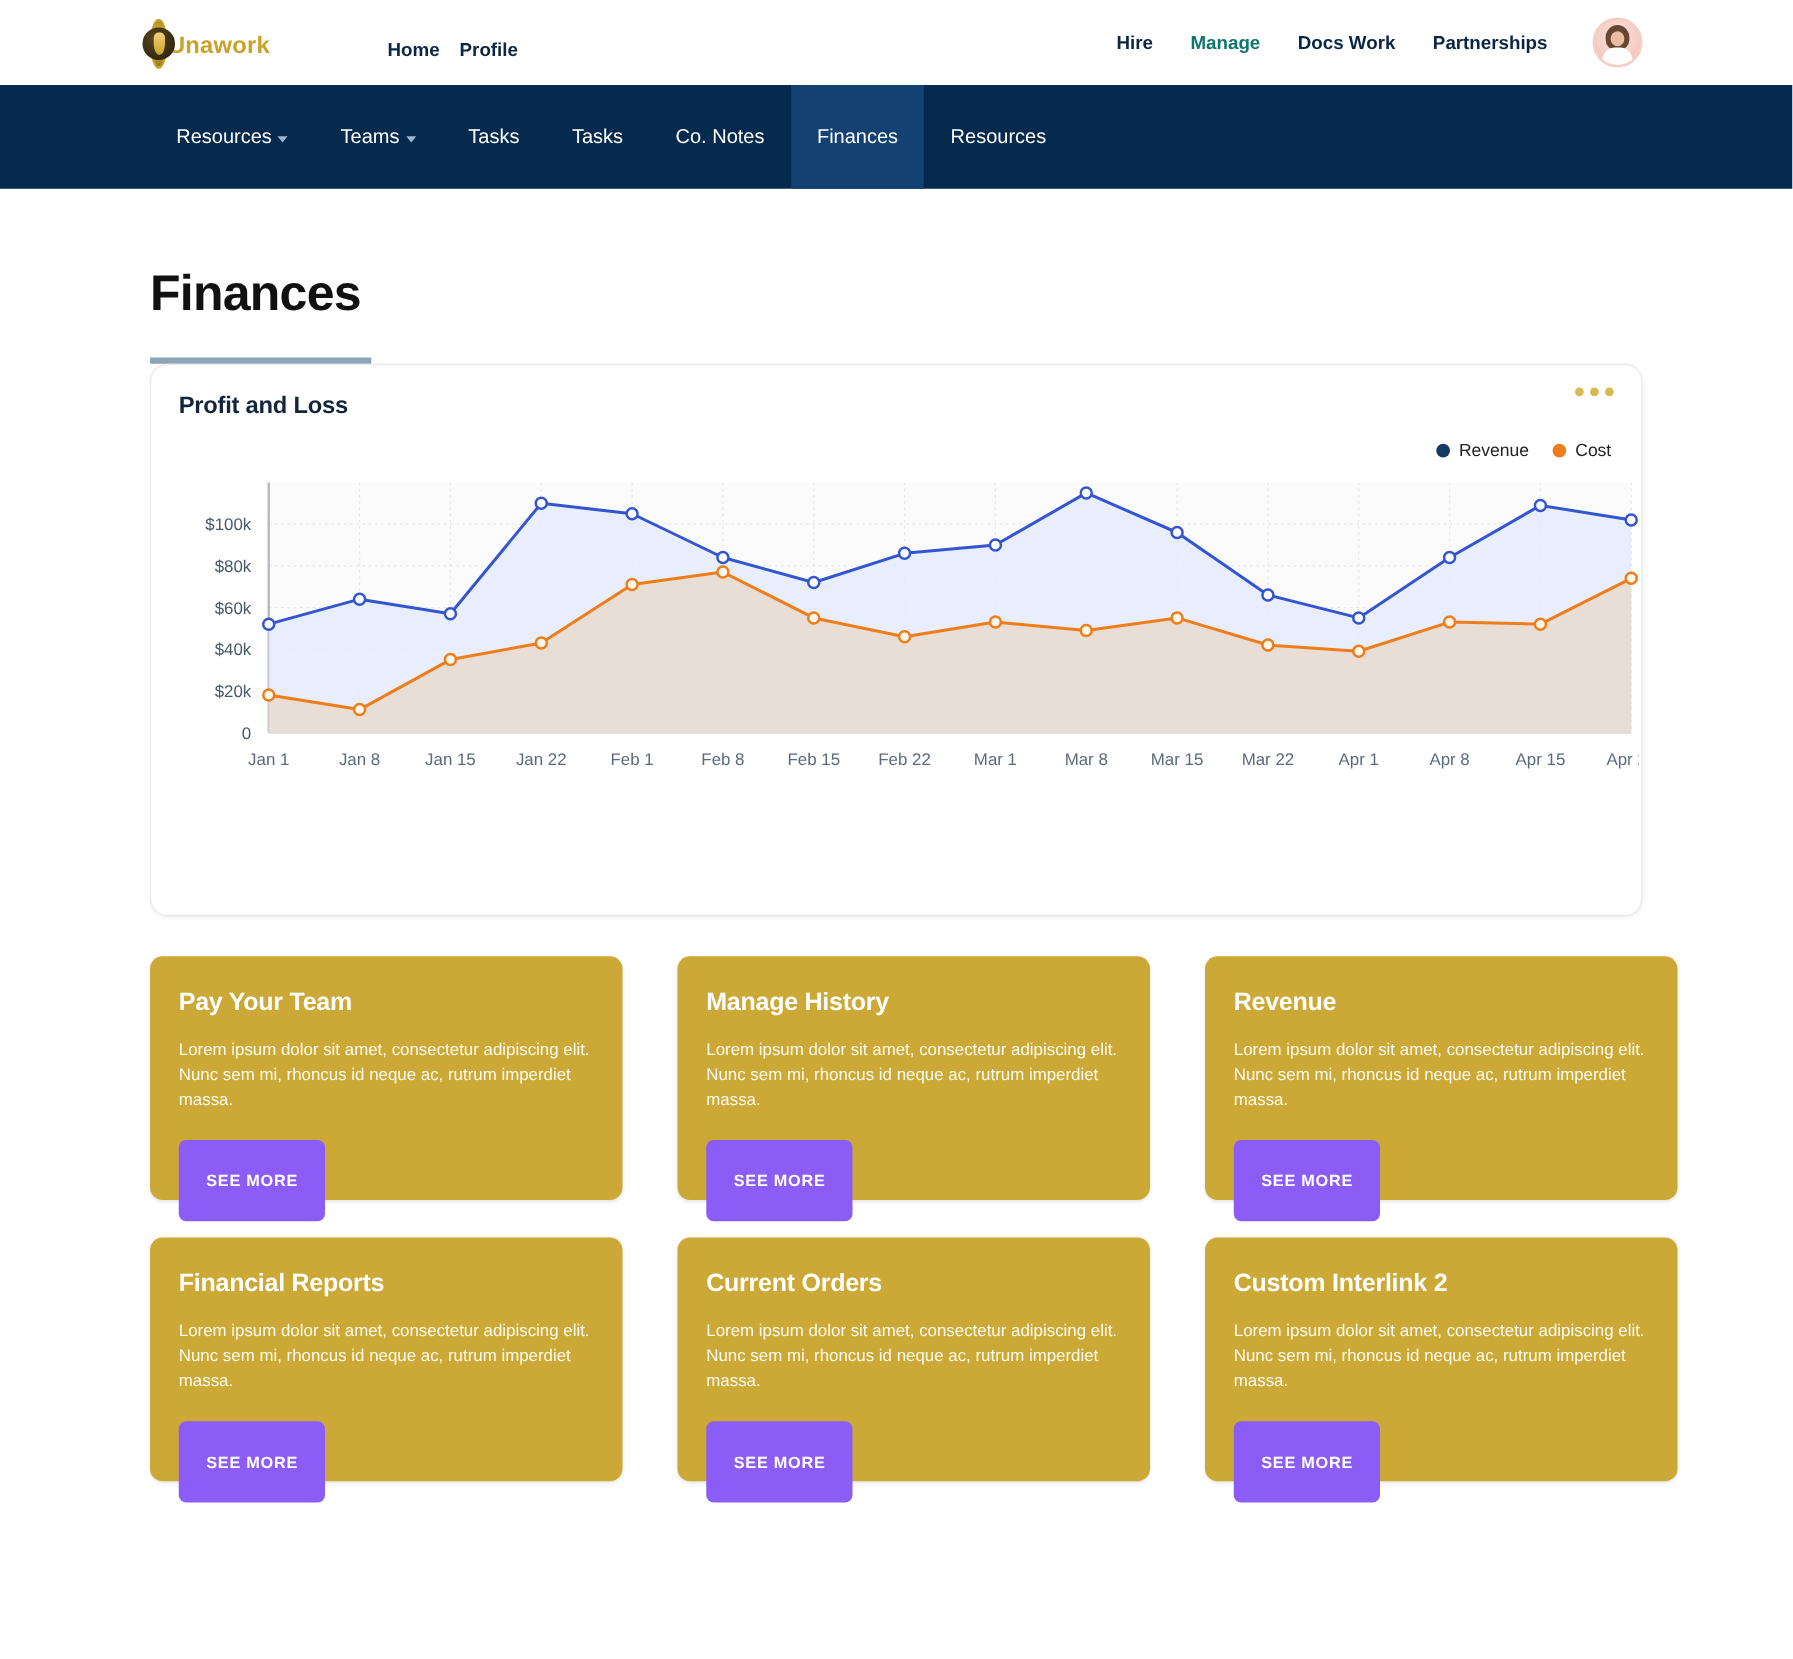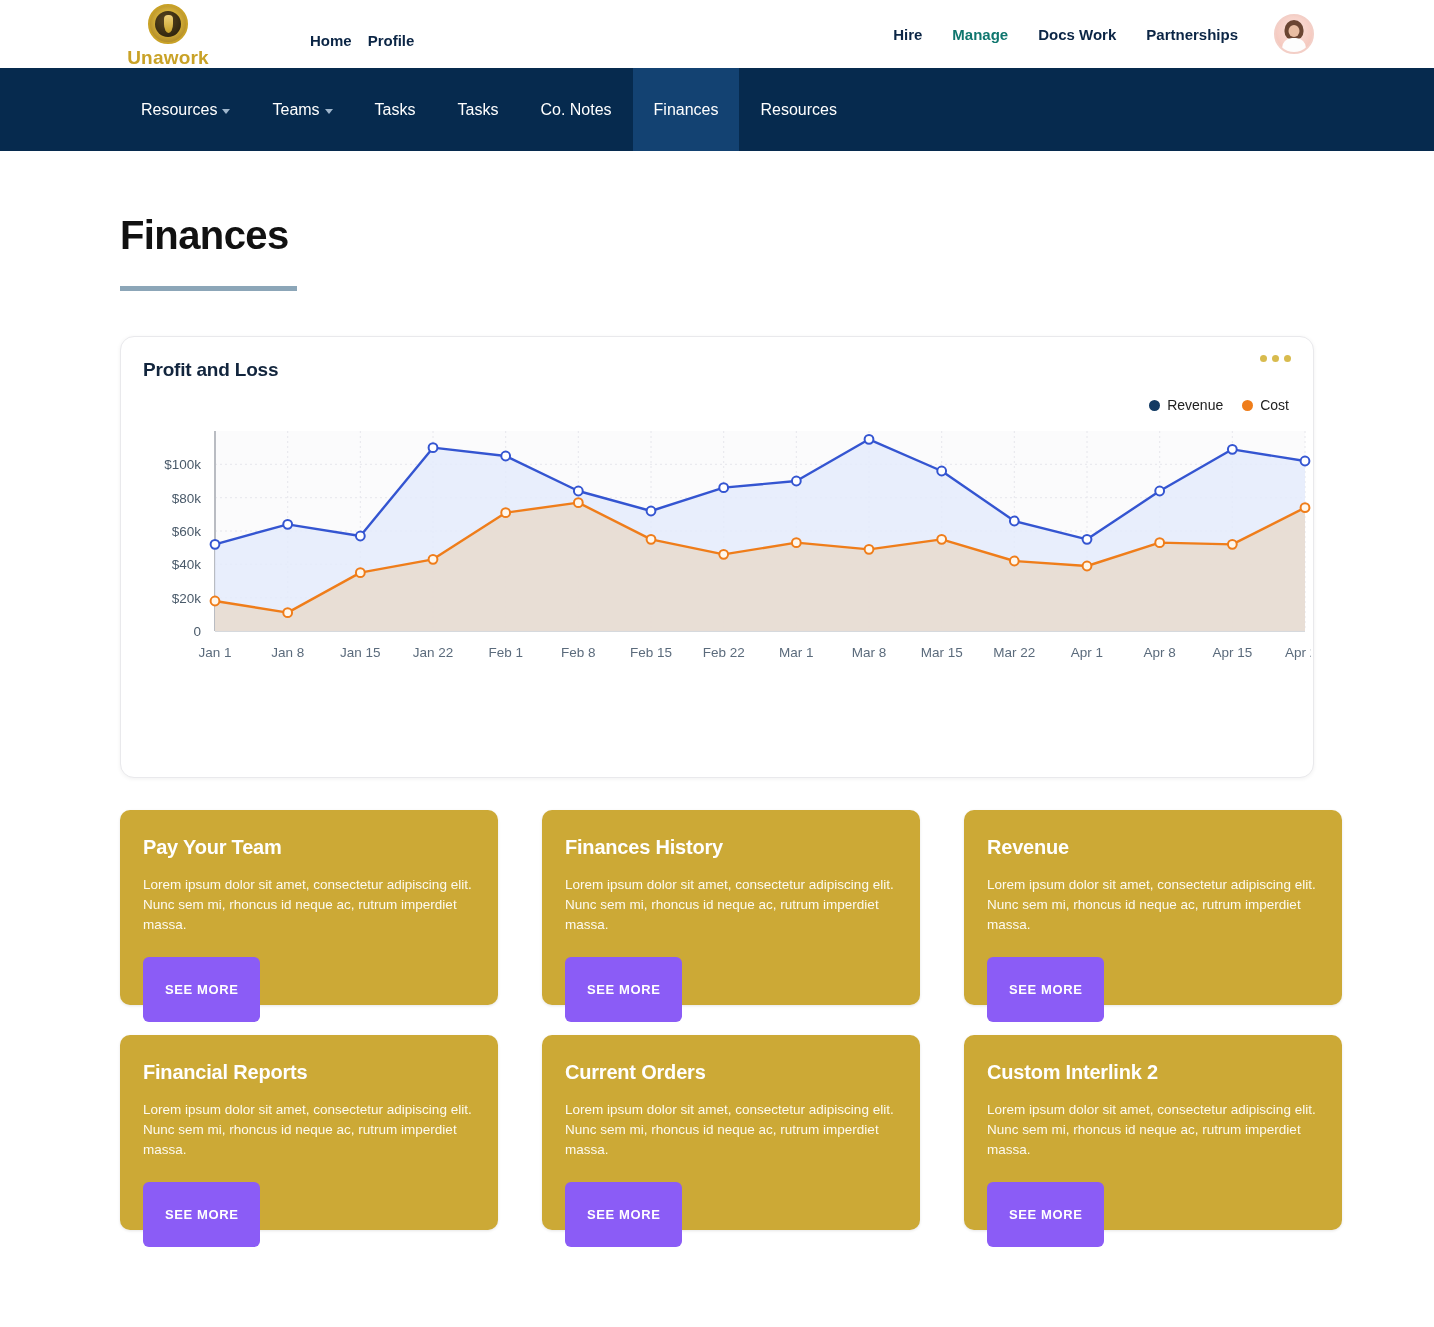--- a/index.html
+++ b/index.html
@@ -19,21 +19,21 @@
     display: flex;
     align-items: center;
   }
   .brand {
     position: absolute;
     left: 120px;
     top: 0px;
     width: 96px;
     height: 68px;
     display: flex;
-    flex-direction: column;
+    flex-direction: row;
     align-items: center;
     justify-content: center;
     text-decoration: none;
   }
   .brand-mark {
     width: 40px; height: 40px;
     border-radius: 50%;
     background: radial-gradient(circle at 50% 45%, #e8c35a 0%, #d4af37 45%, #b8922c 70%, #8a6d1f 100%);
     border: 2px solid #c9a227;
     display: flex; align-items: center; justify-content: center;
@@ -158,21 +158,20 @@
     margin-top: 62px;
   }
   .title-rule {
     width: 177px; height: 5px;
     background: #8ca6b8;
     margin-top: 28px;
   }
 
   
   .chart-card {
-    margin-top: 45px;
     background: #ffffff;
     border: 1px solid #e9e9ec;
     border-radius: 14px;
     box-shadow: 0 1px 4px rgba(0,0,0,0.06);
     height: 442px;
     position: relative;
     padding: 22px 24px 0 22px;
   }
   .chart-title {
     font-size: 19px;
@@ -418,21 +417,21 @@
 
   <div class="cards-grid">
 
     <div class="gcard">
       <div class="gcard-title">Pay Your Team</div>
       <div class="gcard-body">Lorem ipsum dolor sit amet, consectetur adipiscing elit. Nunc sem mi, rhoncus id neque ac, rutrum imperdiet massa.</div>
       <button class="gcard-btn">SEE MORE</button>
     </div>
 
     <div class="gcard">
-      <div class="gcard-title">Finances History</div>
+      <div class="gcard-title">Manage History</div>
       <div class="gcard-body">Lorem ipsum dolor sit amet, consectetur adipiscing elit. Nunc sem mi, rhoncus id neque ac, rutrum imperdiet massa.</div>
       <button class="gcard-btn">SEE MORE</button>
     </div>
 
     <div class="gcard">
       <div class="gcard-title">Revenue</div>
       <div class="gcard-body">Lorem ipsum dolor sit amet, consectetur adipiscing elit. Nunc sem mi, rhoncus id neque ac, rutrum imperdiet massa.</div>
       <button class="gcard-btn">SEE MORE</button>
     </div>
 

